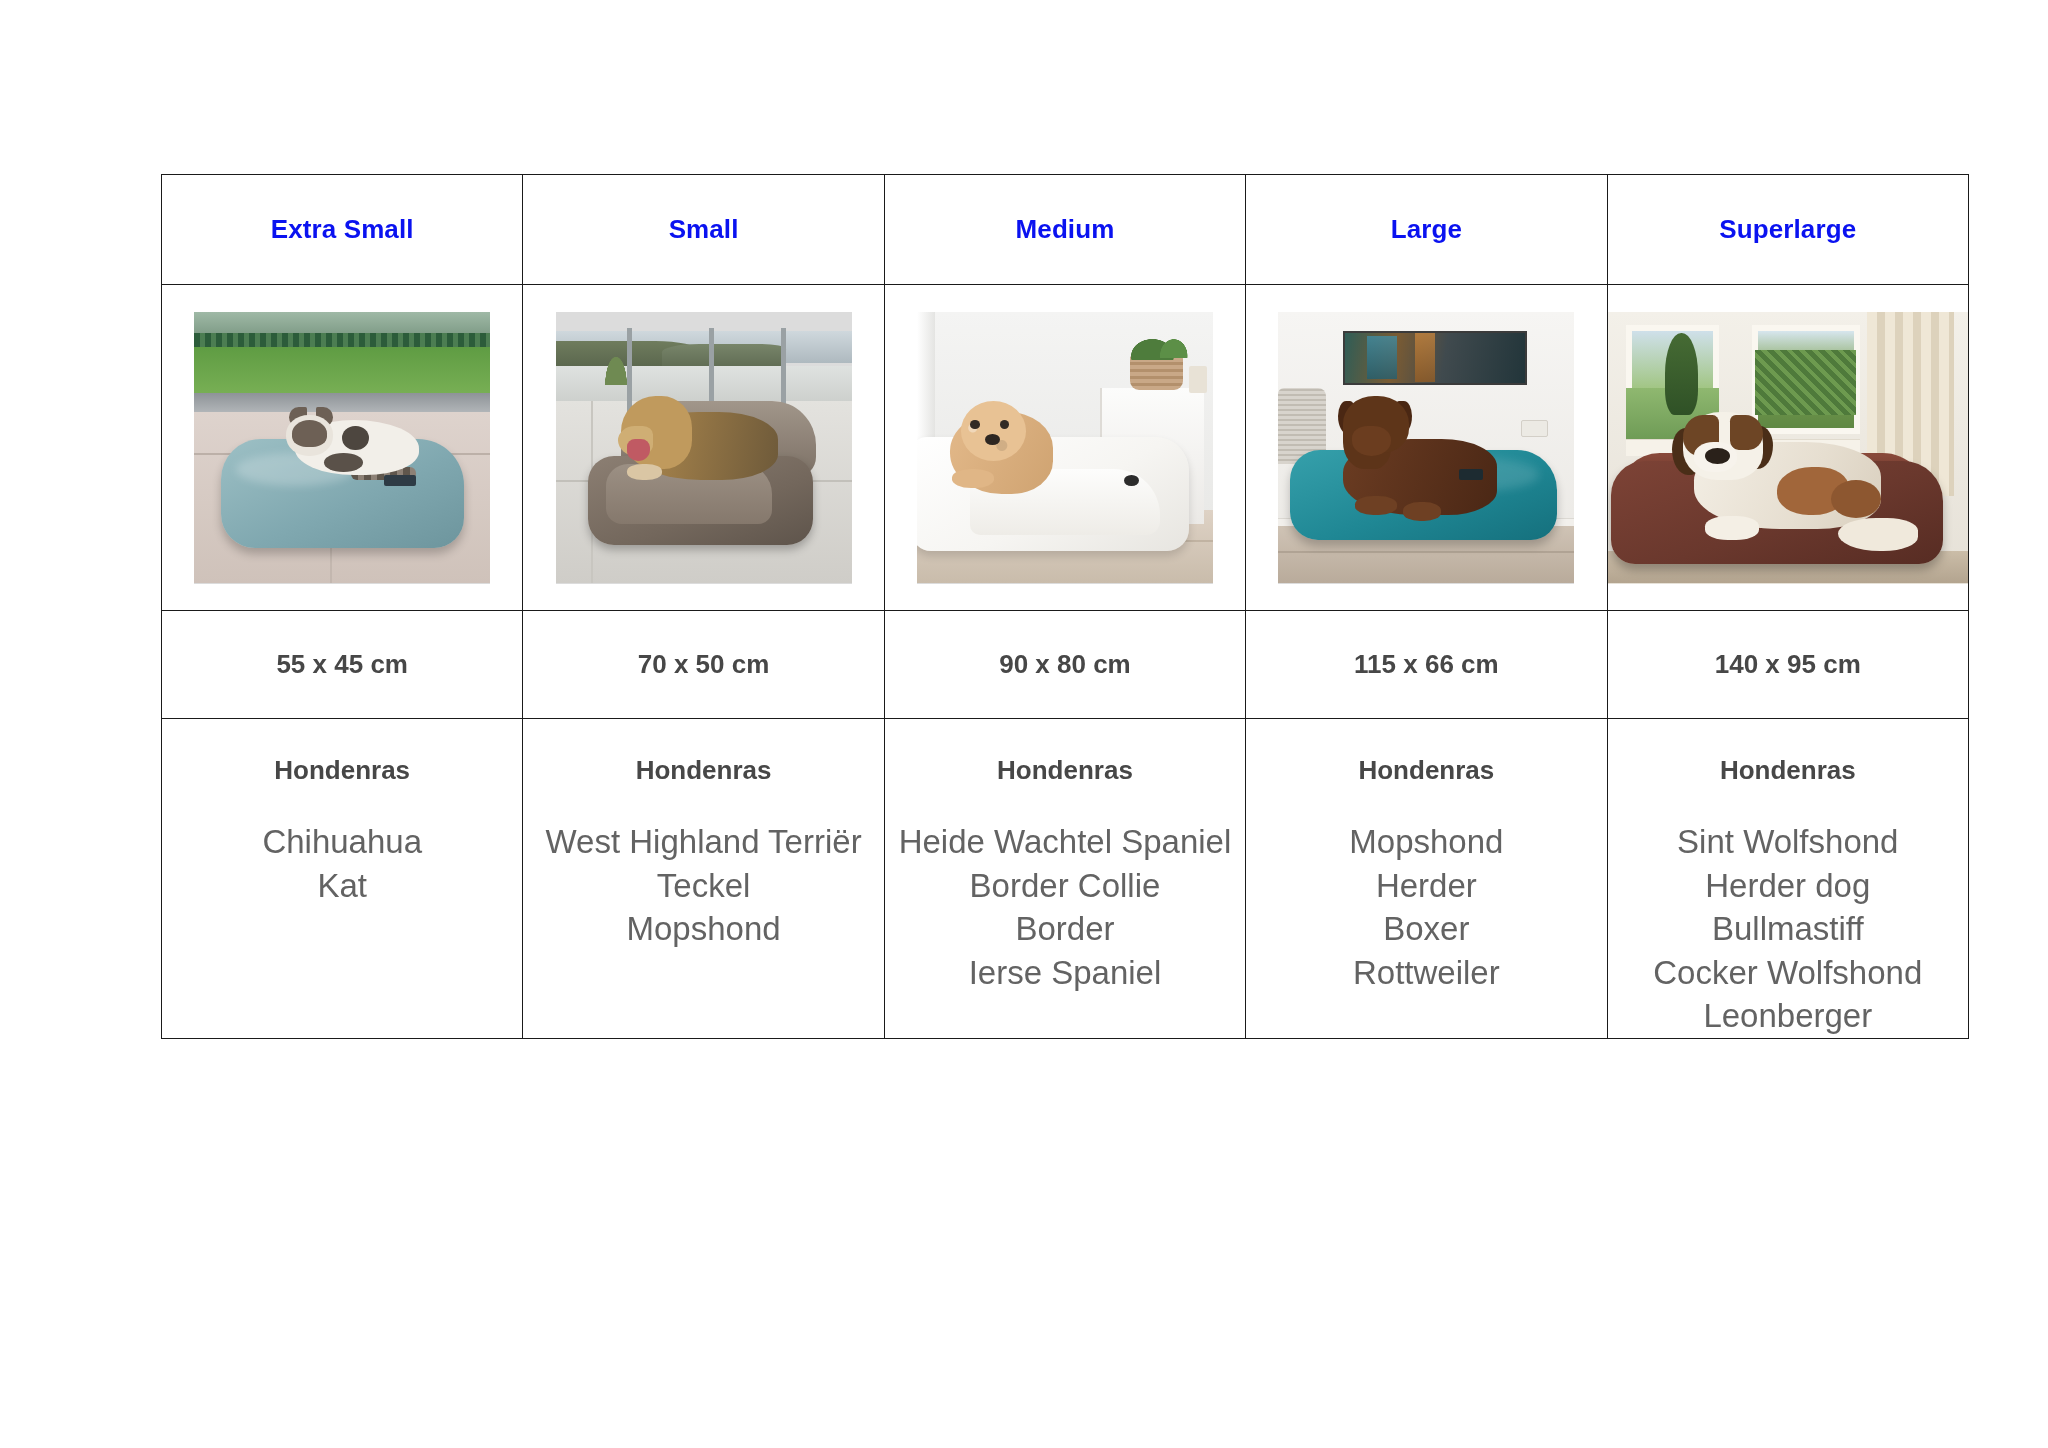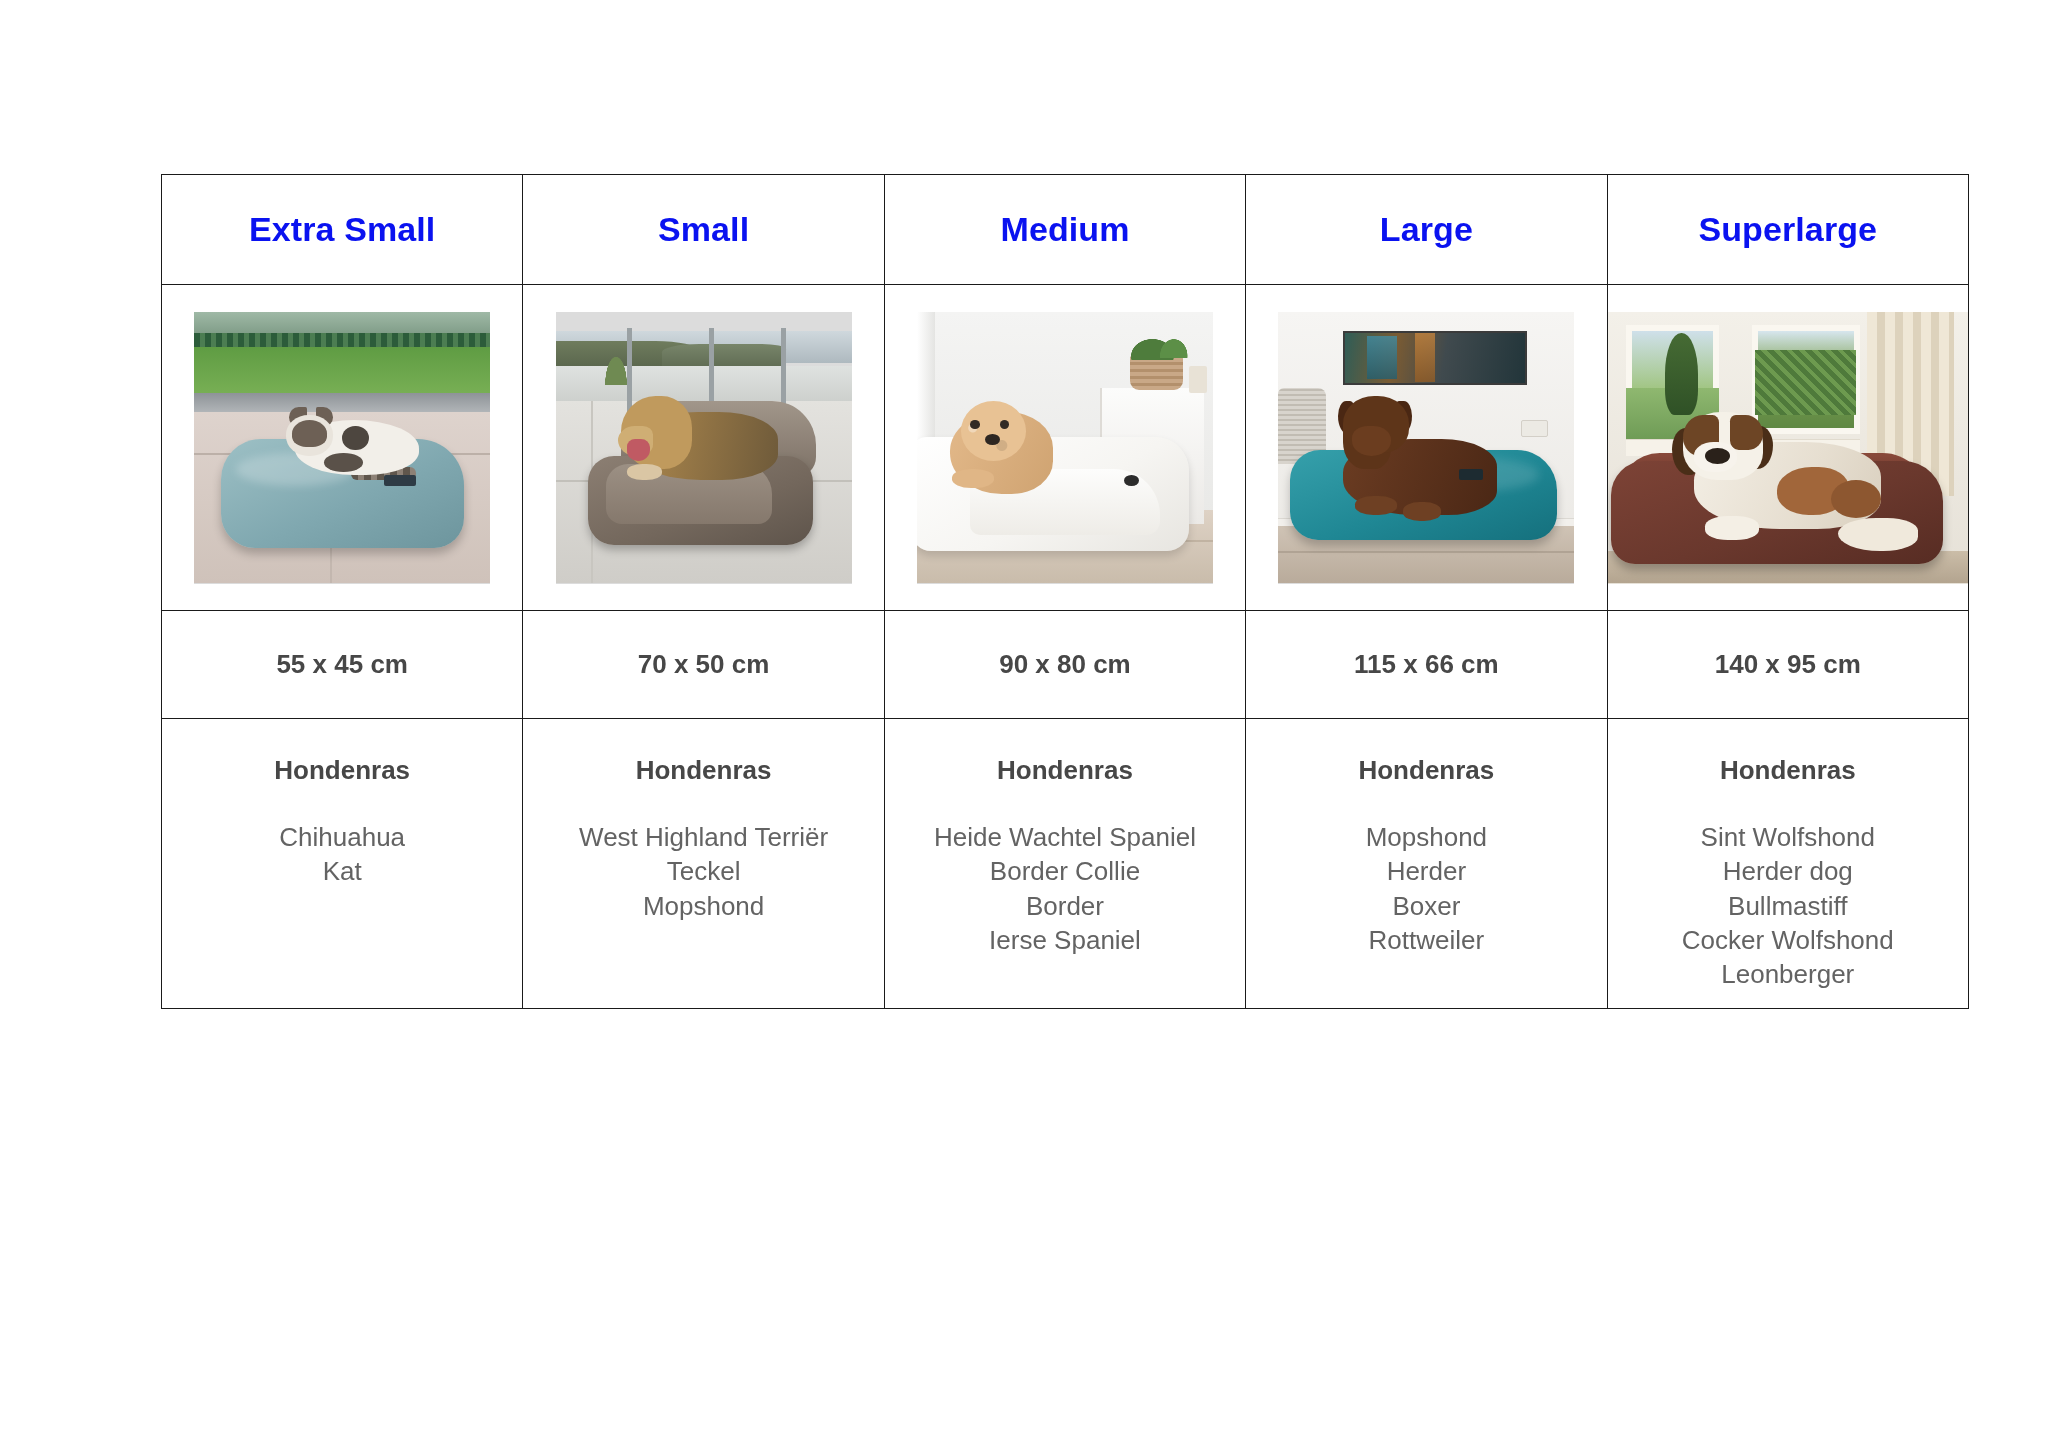--- a/index.html
+++ b/index.html
@@ -31,21 +31,21 @@
   .size-table td {
     border: 1.6px solid #1a1a1a;
     text-align: center;
     vertical-align: middle;
     padding: 0;
   }
 
   
   .row-header td { height: 110px; }
   .hdr-label {
-    font-size: 34px;
+    font-size: 26px;
     font-weight: bold;
     color: #0a12f0;
     letter-spacing: 0.1px;
     line-height: 1.1;
   }
 
   
   .row-photo td { height: 325px; padding: 0; }
   .photo-wrap {
     width: 100%;
@@ -76,21 +76,21 @@
   
   .row-breeds td { height: 290px; vertical-align: top; }
   .breed-block { padding-top: 36px; }
   .breed-title {
     font-size: 26px;
     font-weight: bold;
     color: #474747;
     margin-bottom: 34px;
   }
   .breed-item {
-    font-size: 26px;
+    font-size: 33px;
     color: #636363;
     line-height: 1.32;
   }
 
   
   
   
   .ph-layer { position: absolute; }
 
   

